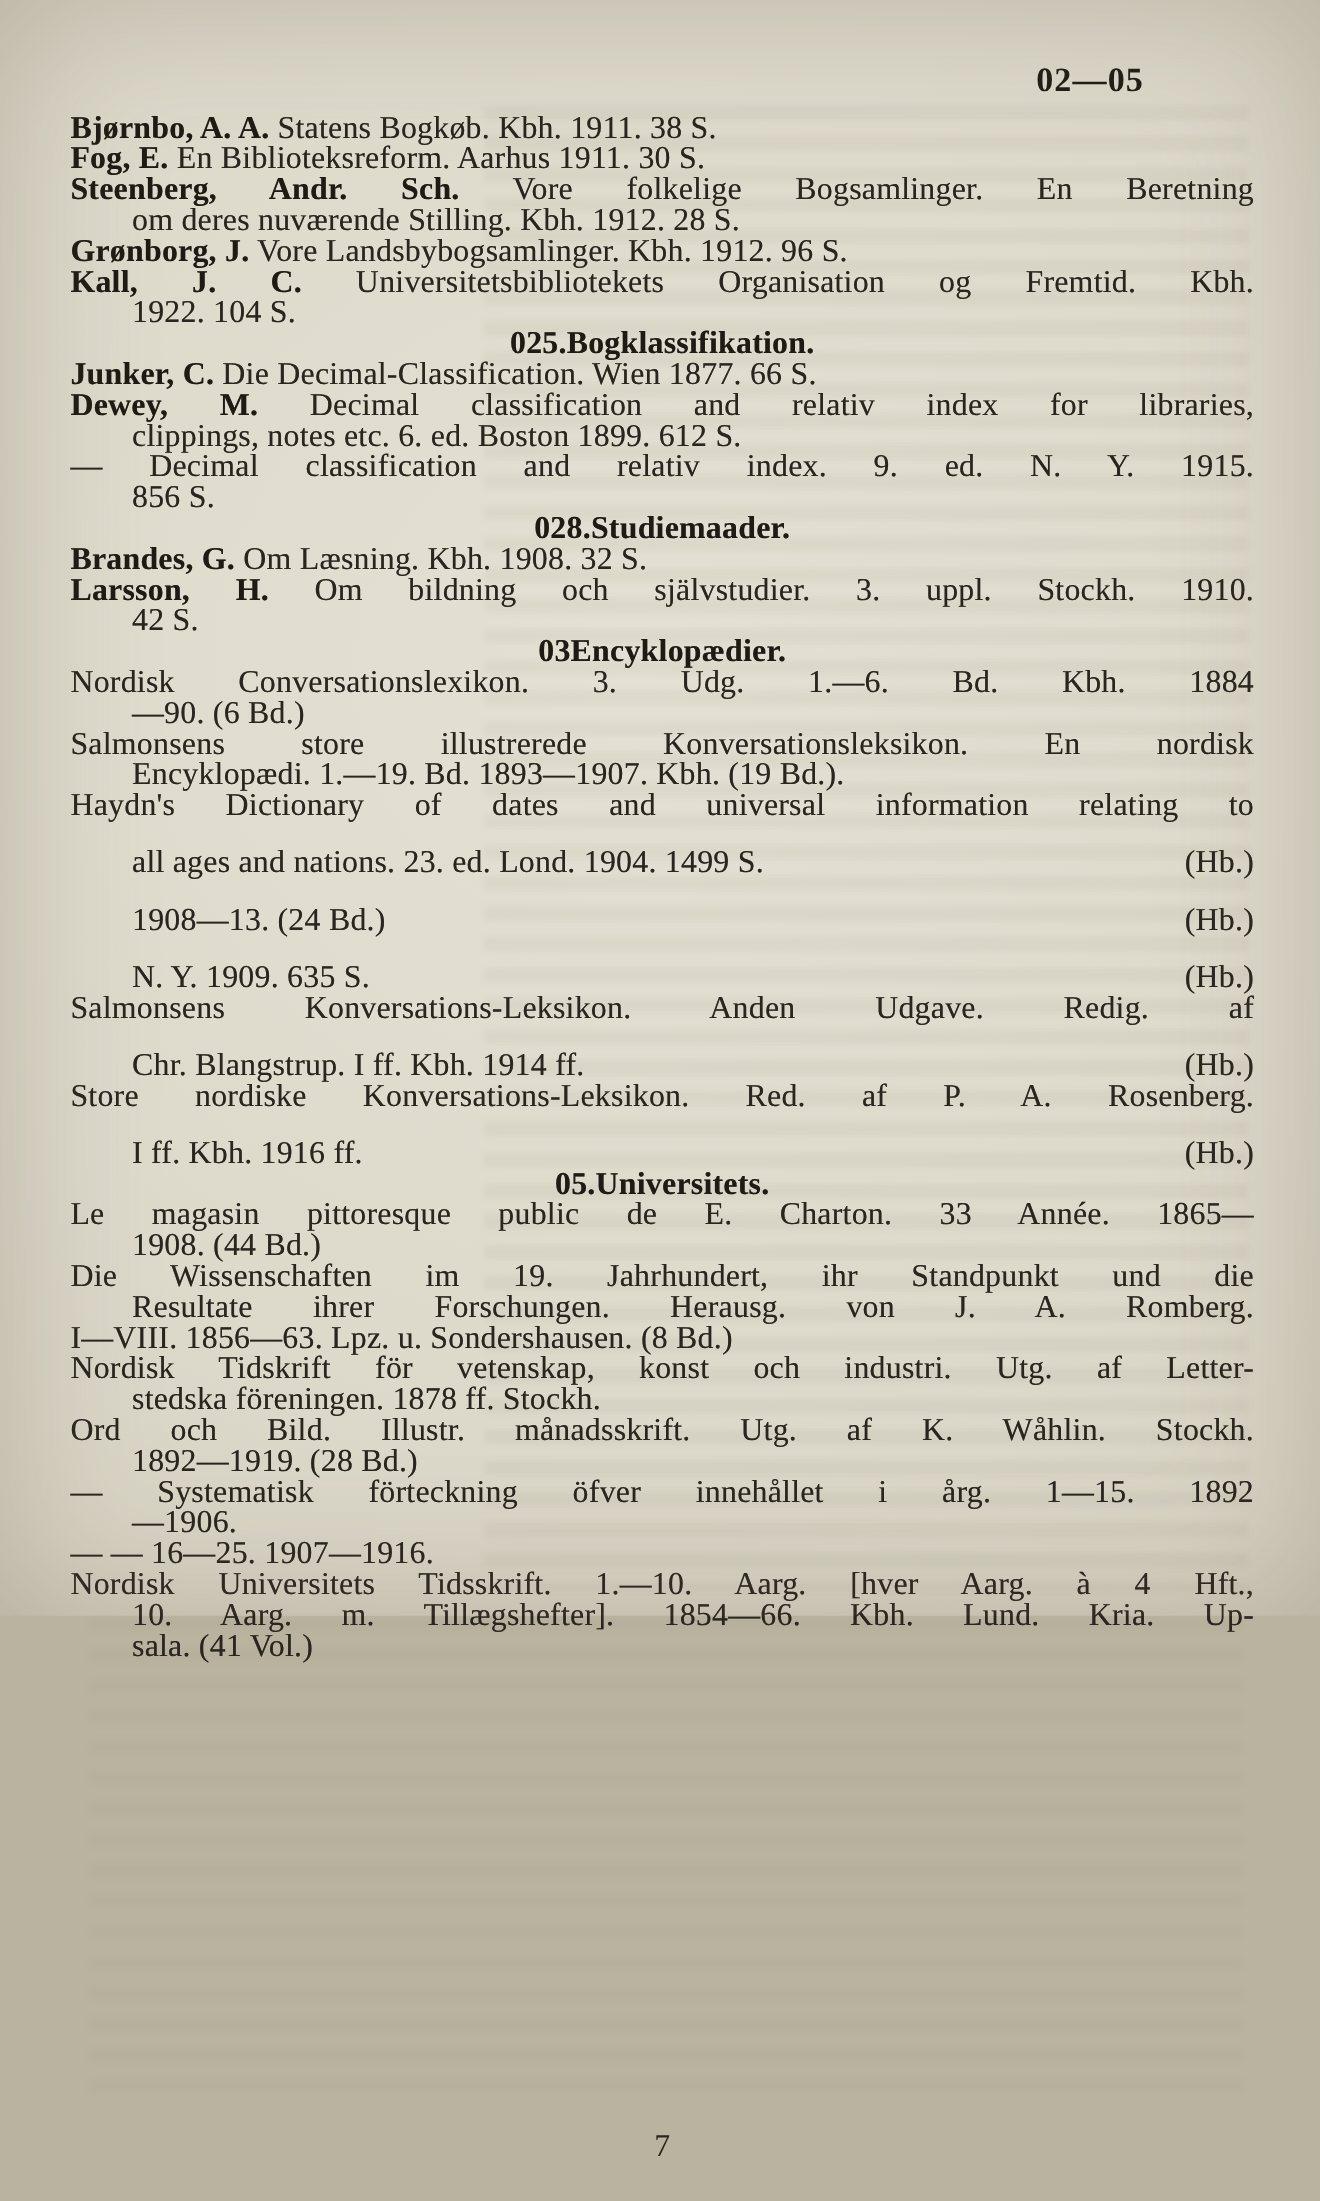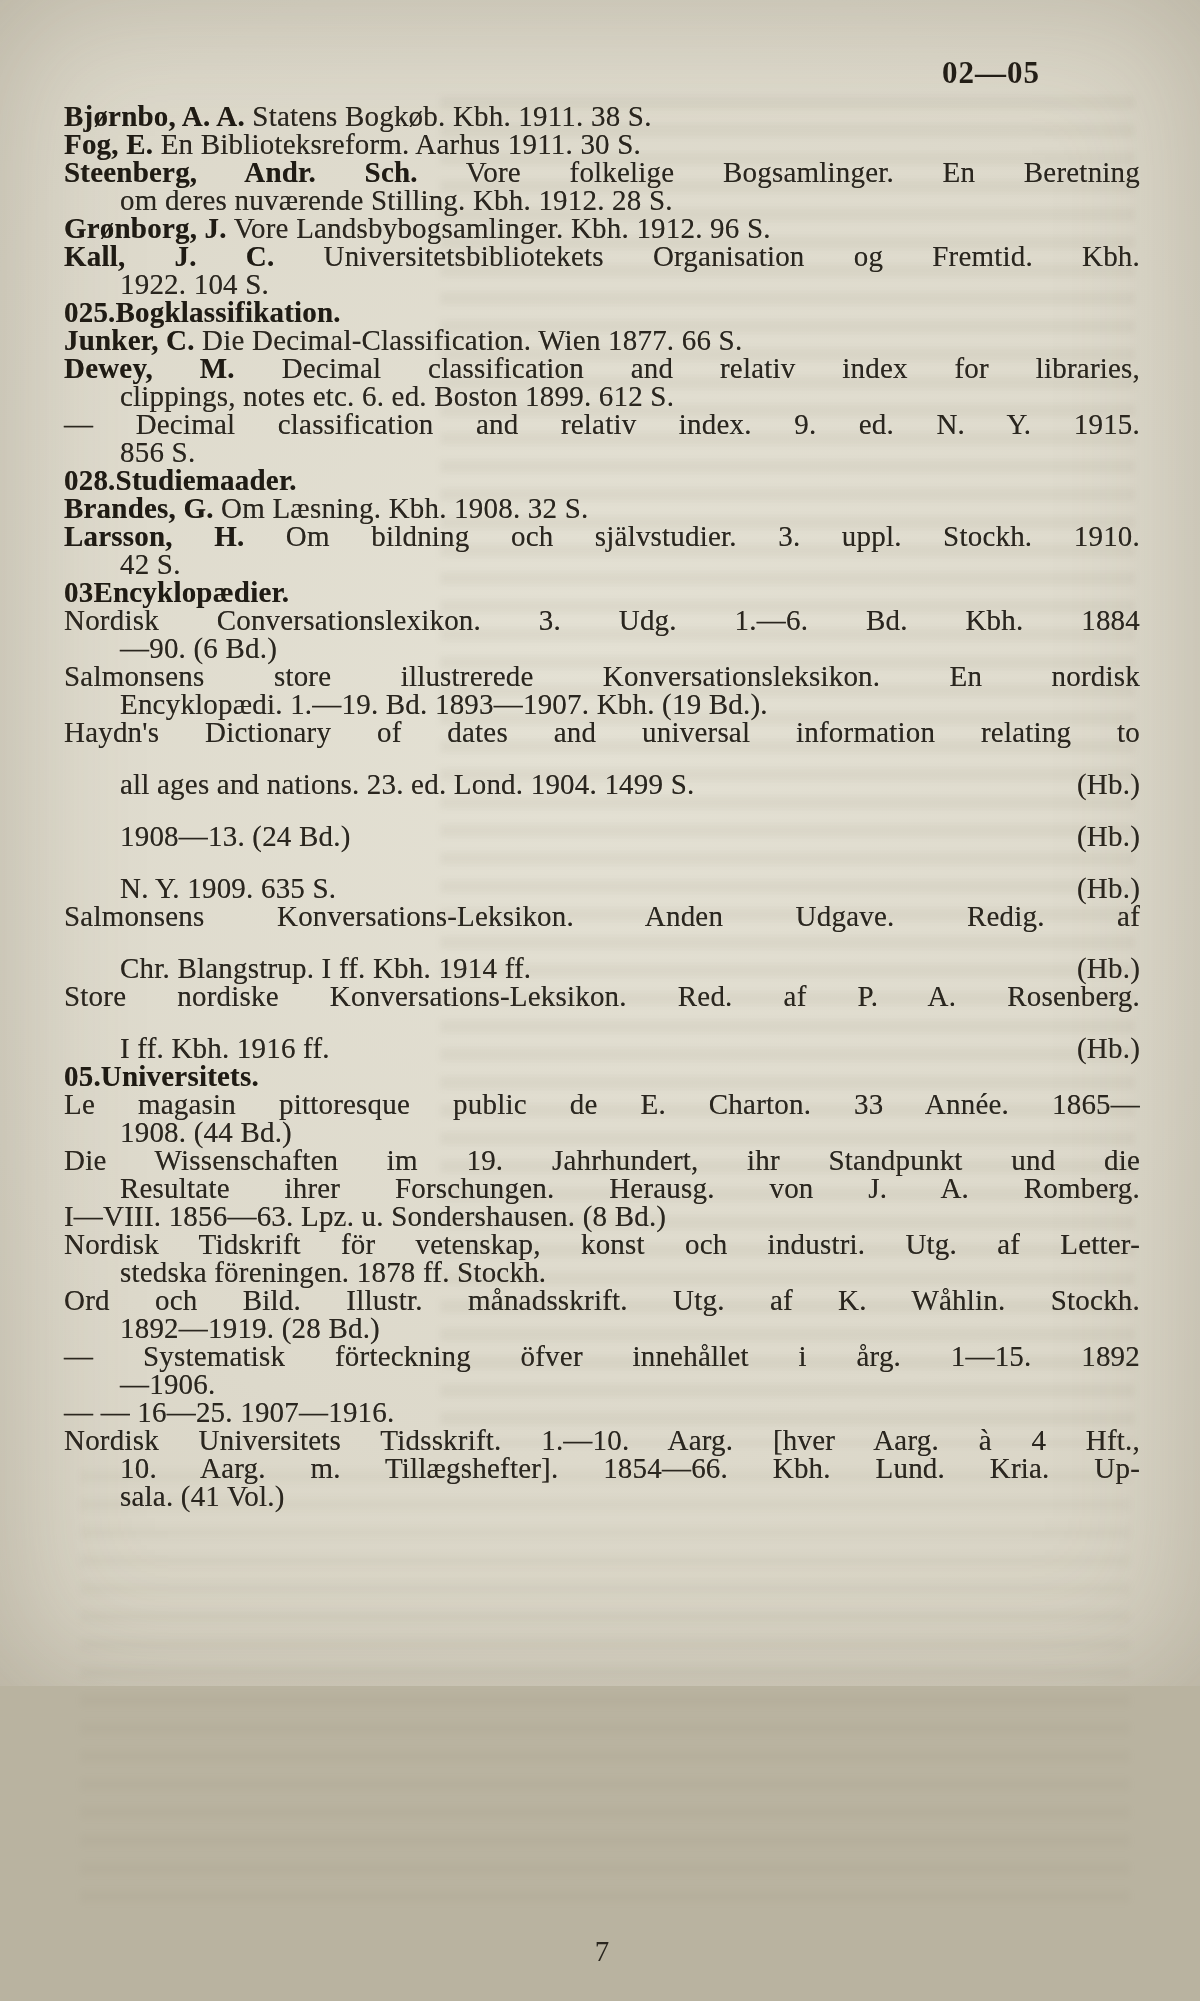--- a/index.html
+++ b/index.html
@@ -5,21 +5,21 @@
   html, body { margin: 0; padding: 0; }
   body {
     width: 1200px;
     height: 2001px;
     overflow: hidden;
     background: #b9b3a0;
   }
   .page {
     position: relative;
     width: 1200px;
-    height: 1686px;
+    height: 1469px;
     background: radial-gradient(ellipse 130% 100% at 48% 42%,
       #e4e1d4 0%, #ddd9cb 45%, #d4cfbf 78%, #c5bfab 100%);
     font-family: "Liberation Serif", "DejaVu Serif", serif;
     color: #2a261f;
   }
   .page::after {
     content: "";
     position: absolute;
     inset: 0;
     box-shadow: inset 0 0 140px rgba(92, 84, 62, 0.28);
@@ -61,21 +61,21 @@
     text-shadow: 0 0 0.5px rgba(42, 38, 31, 0.55);
   }
   .line.indent { padding-left: 56px; }
   .line.justify {
     text-align: justify;
     text-align-last: justify;
   }
   .line .lead { font-weight: bold; color: #1f1b14; }
   .line.section {
     display: flex;
-    justify-content: flex-start;
+    justify-content: center;
     font-weight: bold;
     color: #1f1b14;
   }
   .line.with-right {
     display: flex;
     justify-content: space-between;
     margin-top: 24px;
   }
   .page-number {
     position: absolute;

